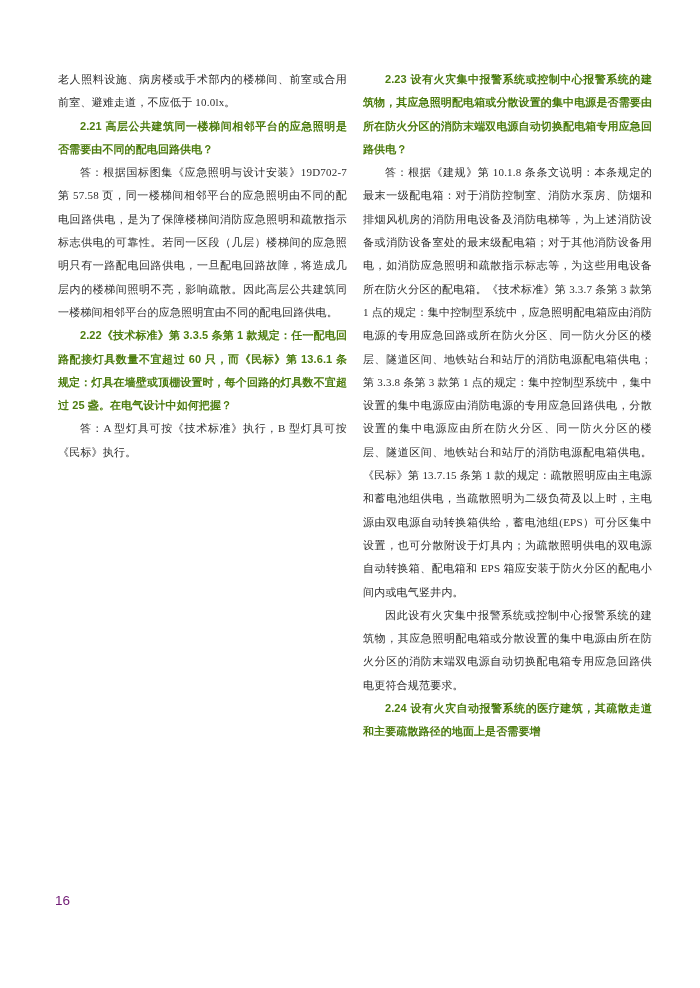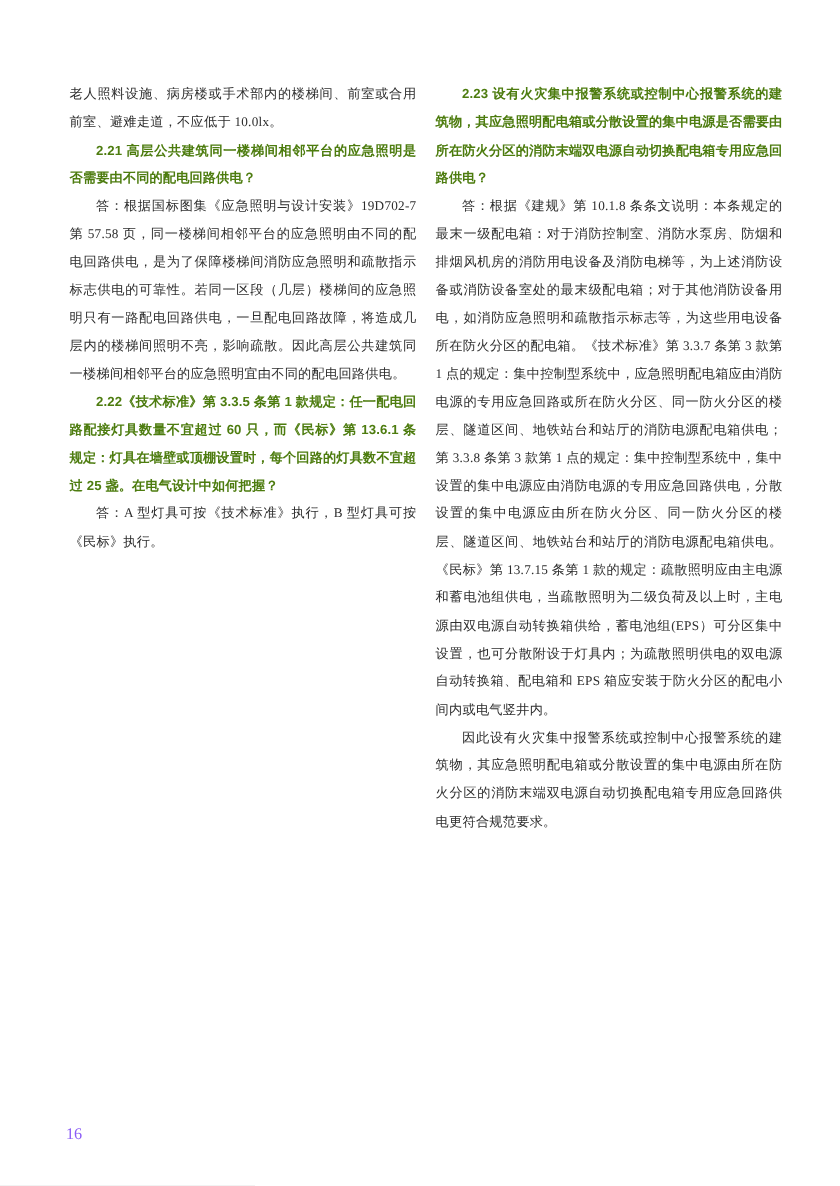--- a/index.html
+++ b/index.html
@@ -35,37 +35,38 @@
   .para.no-indent { text-indent: 0; }
   .para.heading {
     font-family: "Liberation Sans", sans-serif;
     font-weight: 700;
     color: #4d7c0f;
     letter-spacing: 0.1px;
   }
   .page-number {
     position: absolute;
     left: 55px;
-    top: 936px;
+    top: 892px;
     font-size: 13.5px;
     line-height: 18px;
-    color: #8b5cf6;
-    font-family: Liberation Serif, serif;
+    color: #701a75;
+    font-family: Liberation Sans, sans-serif;
   }
 </style>
 </head>
 <body>
 
 <div class="page">
   <div class="column column-left">
       <p class="para body no-indent">老人照料设施、病房楼或手术部内的楼梯间、前室或合用前室、避难走道，不应低于 10.0lx。</p>
       <p class="para heading">2.21 高层公共建筑同一楼梯间相邻平台的应急照明是否需要由不同的配电回路供电？</p>
       <p class="para body">答：根据国标图集《应急照明与设计安装》19D702-7 第 57.58 页，同一楼梯间相邻平台的应急照明由不同的配电回路供电，是为了保障楼梯间消防应急照明和疏散指示标志供电的可靠性。若同一区段（几层）楼梯间的应急照明只有一路配电回路供电，一旦配电回路故障，将造成几层内的楼梯间照明不亮，影响疏散。因此高层公共建筑同一楼梯间相邻平台的应急照明宜由不同的配电回路供电。</p>
       <p class="para heading">2.22《技术标准》第 3.3.5 条第 1 款规定：任一配电回路配接灯具数量不宜超过 60 只，而《民标》第 13.6.1 条规定：灯具在墙壁或顶棚设置时，每个回路的灯具数不宜超过 25 盏。在电气设计中如何把握？</p>
       <p class="para body">答：A 型灯具可按《技术标准》执行，B 型灯具可按《民标》执行。</p>
     </div>
   <div class="column column-right">
       <p class="para heading">2.23 设有火灾集中报警系统或控制中心报警系统的建筑物，其应急照明配电箱或分散设置的集中电源是否需要由所在防火分区的消防末端双电源自动切换配电箱专用应急回路供电？</p>
       <p class="para body">答：根据《建规》第 10.1.8 条条文说明：本条规定的最末一级配电箱：对于消防控制室、消防水泵房、防烟和排烟风机房的消防用电设备及消防电梯等，为上述消防设备或消防设备室处的最末级配电箱；对于其他消防设备用电，如消防应急照明和疏散指示标志等，为这些用电设备所在防火分区的配电箱。《技术标准》第 3.3.7 条第 3 款第 1 点的规定：集中控制型系统中，应急照明配电箱应由消防电源的专用应急回路或所在防火分区、同一防火分区的楼层、隧道区间、地铁站台和站厅的消防电源配电箱供电；第 3.3.8 条第 3 款第 1 点的规定：集中控制型系统中，集中设置的集中电源应由消防电源的专用应急回路供电，分散设置的集中电源应由所在防火分区、同一防火分区的楼层、隧道区间、地铁站台和站厅的消防电源配电箱供电。《民标》第 13.7.15 条第 1 款的规定：疏散照明应由主电源和蓄电池组供电，当疏散照明为二级负荷及以上时，主电源由双电源自动转换箱供给，蓄电池组(EPS）可分区集中设置，也可分散附设于灯具内；为疏散照明供电的双电源自动转换箱、配电箱和 EPS 箱应安装于防火分区的配电小间内或电气竖井内。</p>
       <p class="para body">因此设有火灾集中报警系统或控制中心报警系统的建筑物，其应急照明配电箱或分散设置的集中电源由所在防火分区的消防末端双电源自动切换配电箱专用应急回路供电更符合规范要求。</p>
+      <p class="para heading">2.24 设有火灾自动报警系统的医疗建筑，其疏散走道和主要疏散路径的地面上是否需要增</p>
     </div>
   <div class="page-number">16</div>
 </div>
 
 </body></html>

